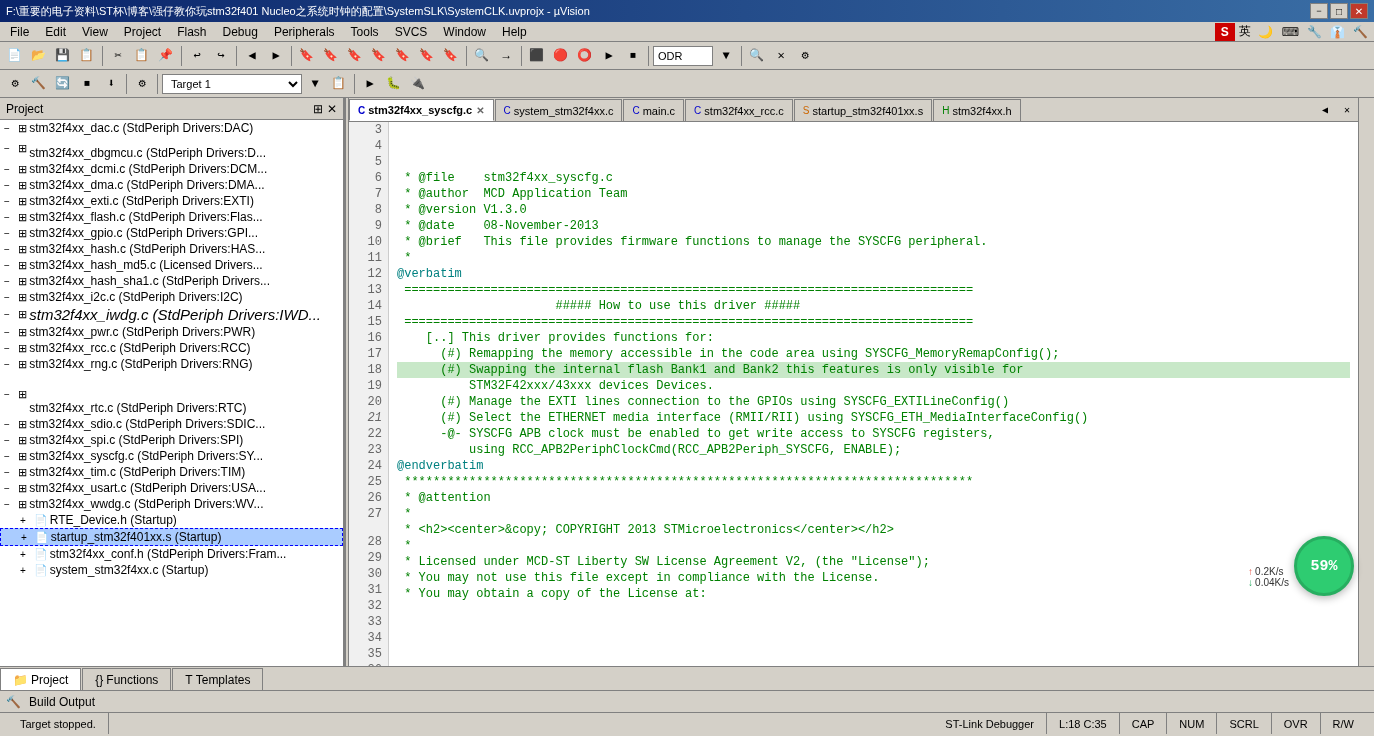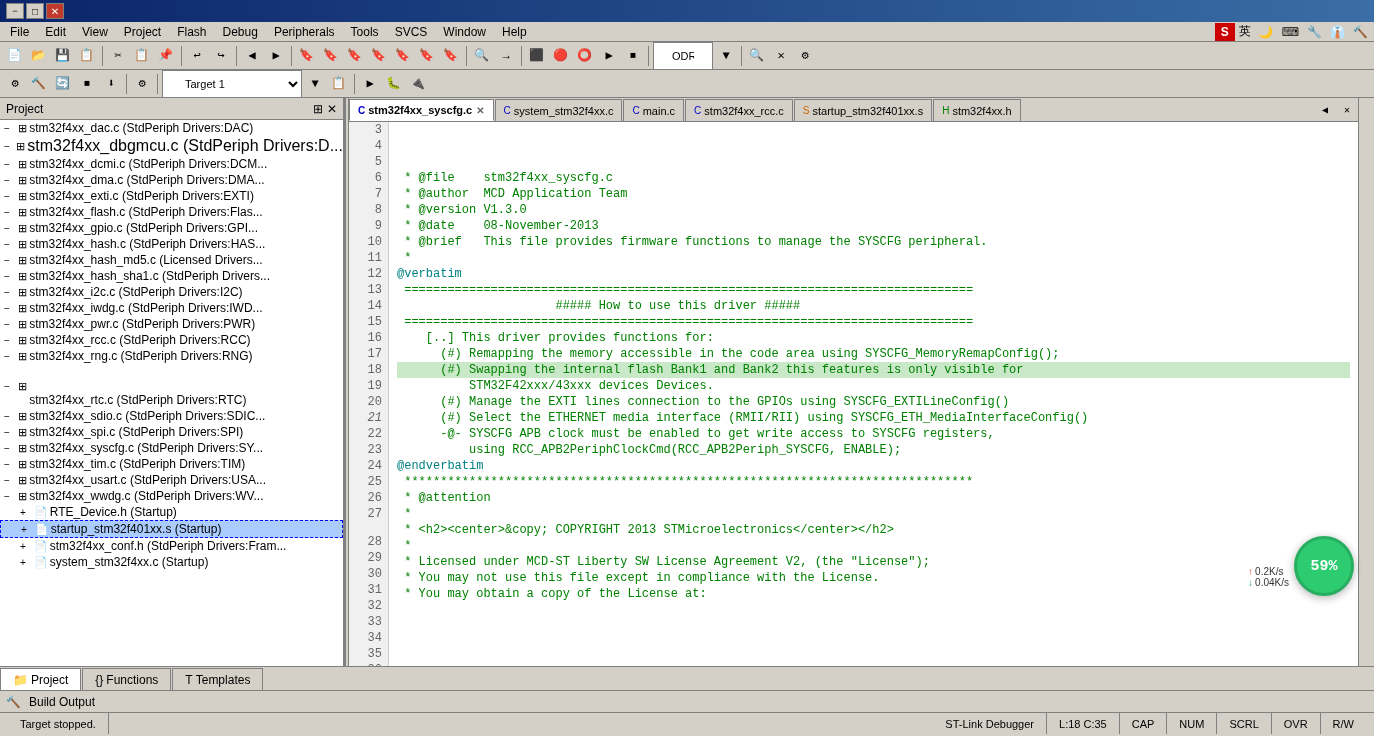--- a/index.html
+++ b/index.html
@@ -57,25 +57,25 @@
     }
     .tb-btn {
       width: 22px; height: 22px;
       background: #d4d0c8;
       border: 1px solid transparent;
       display: flex; align-items: center; justify-content: center;
       cursor: pointer; font-size: 12px;
     }
     .tb-sep { width: 1px; height: 20px; background: #808080; margin: 0 2px; }
     .tb-dropdown {
-      height: 28px;
+      height: 20px;
       border: 1px solid #808080;
       background: white;
       font-size: 11px;
-      padding: 0 18px;
+      padding: 0 4px;
     }
 
     
     #main-area {
       display: flex;
       height: calc(736px - 22px - 20px - 28px - 28px - 22px - 24px);
       
     }
 
     
@@ -294,20 +294,21 @@
     #code-scroll::-webkit-scrollbar-thumb { background: #999; border: 1px solid #808080; }
 
     #project-tree::-webkit-scrollbar { width: 14px; }
     #project-tree::-webkit-scrollbar-track { background: #d4d0c8; }
     #project-tree::-webkit-scrollbar-thumb { background: #999; border: 1px solid #808080; }
   </style>
 </head>
 <body>
 
 <div id="title-bar">
+  <span style="font-size:11px;">F:\重要的电子资料\ST杯\博客\强仔教你玩stm32f401 Nucleo之系统时钟的配置\SystemSLK\SystemCLK.uvprojx - µVision</span>
   <div id="title-bar-controls">
     <div class="title-btn">－</div>
     <div class="title-btn">□</div>
     <div class="title-btn close">✕</div>
   </div>
 </div>
 
 <div id="menu-bar">
   <div class="menu-item">File</div>
   <div class="menu-item">Edit</div>
@@ -404,21 +405,21 @@
     <div id="project-tree">
 
     <div class="tree-item" style="padding-left: 4px;">
           <span style="display: inline-block; width: 14px; font-size: 10px;">−</span>
           <span style="margin-right: 2px; font-size: 11px;">⊞</span>
           <span style="font-size: 12px;">stm32f4xx_dac.c (StdPeriph Drivers:DAC)</span>
         </div>
         <div class="tree-item" style="padding-left: 4px;">
           <span style="display: inline-block; width: 14px; font-size: 10px;">−</span>
           <span style="margin-right: 2px; font-size: 11px;">⊞</span>
-          <span style="font-size: 16px;">stm32f4xx_dbgmcu.c (StdPeriph Drivers:D...</span>
+          <span style="font-size: 12px; margin-top: 9px;">stm32f4xx_dbgmcu.c (StdPeriph Drivers:D...</span>
         </div>
         <div class="tree-item" style="padding-left: 4px;">
           <span style="display: inline-block; width: 14px; font-size: 10px;">−</span>
           <span style="margin-right: 2px; font-size: 11px;">⊞</span>
           <span style="font-size: 12px;">stm32f4xx_dcmi.c (StdPeriph Drivers:DCM...</span>
         </div>
         <div class="tree-item" style="padding-left: 4px;">
           <span style="display: inline-block; width: 14px; font-size: 10px;">−</span>
           <span style="margin-right: 2px; font-size: 11px;">⊞</span>
           <span style="font-size: 12px;">stm32f4xx_dma.c (StdPeriph Drivers:DMA...</span>
@@ -454,21 +455,21 @@
           <span style="font-size: 12px;">stm32f4xx_hash_sha1.c (StdPeriph Drivers...</span>
         </div>
         <div class="tree-item" style="padding-left: 4px;">
           <span style="display: inline-block; width: 14px; font-size: 10px;">−</span>
           <span style="margin-right: 2px; font-size: 11px;">⊞</span>
           <span style="font-size: 12px;">stm32f4xx_i2c.c (StdPeriph Drivers:I2C)</span>
         </div>
         <div class="tree-item" style="padding-left: 4px;">
           <span style="display: inline-block; width: 14px; font-size: 10px;">−</span>
           <span style="margin-right: 2px; font-size: 11px;">⊞</span>
-          <span style="font-size: 12px;">stm32f4xx_iwdg.c (StdPeriph Drivers:IWD...</span>
+          <span style="font-size: 15px; font-style: italic;">stm32f4xx_iwdg.c (StdPeriph Drivers:IWD...</span>
         </div>
         <div class="tree-item" style="padding-left: 4px;">
           <span style="display: inline-block; width: 14px; font-size: 10px;">−</span>
           <span style="margin-right: 2px; font-size: 11px;">⊞</span>
           <span style="font-size: 12px; text-align: center;">stm32f4xx_pwr.c (StdPeriph Drivers:PWR)</span>
         </div>
         <div class="tree-item" style="padding-left: 4px;">
           <span style="display: inline-block; width: 14px; font-size: 10px;">−</span>
           <span style="margin-right: 2px; font-size: 11px;">⊞</span>
           <span style="font-size: 12px;">stm32f4xx_rcc.c (StdPeriph Drivers:RCC)</span>

